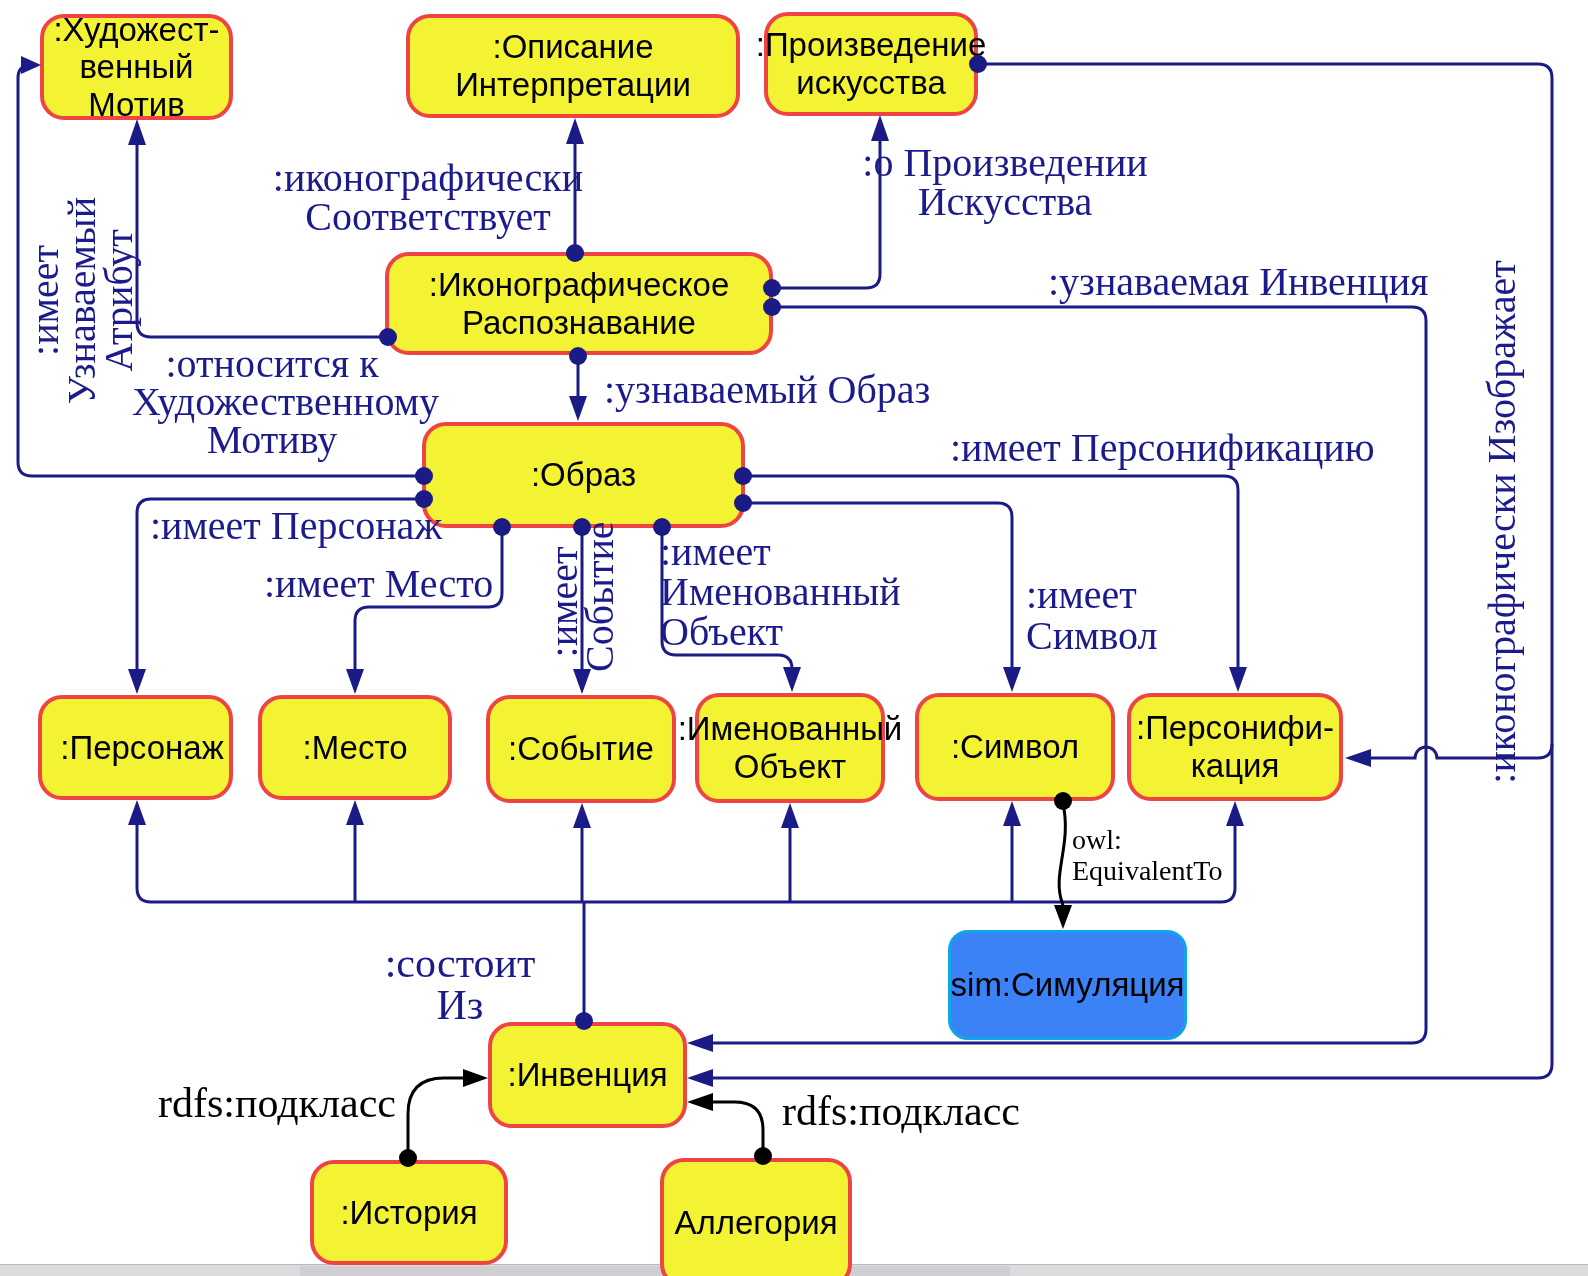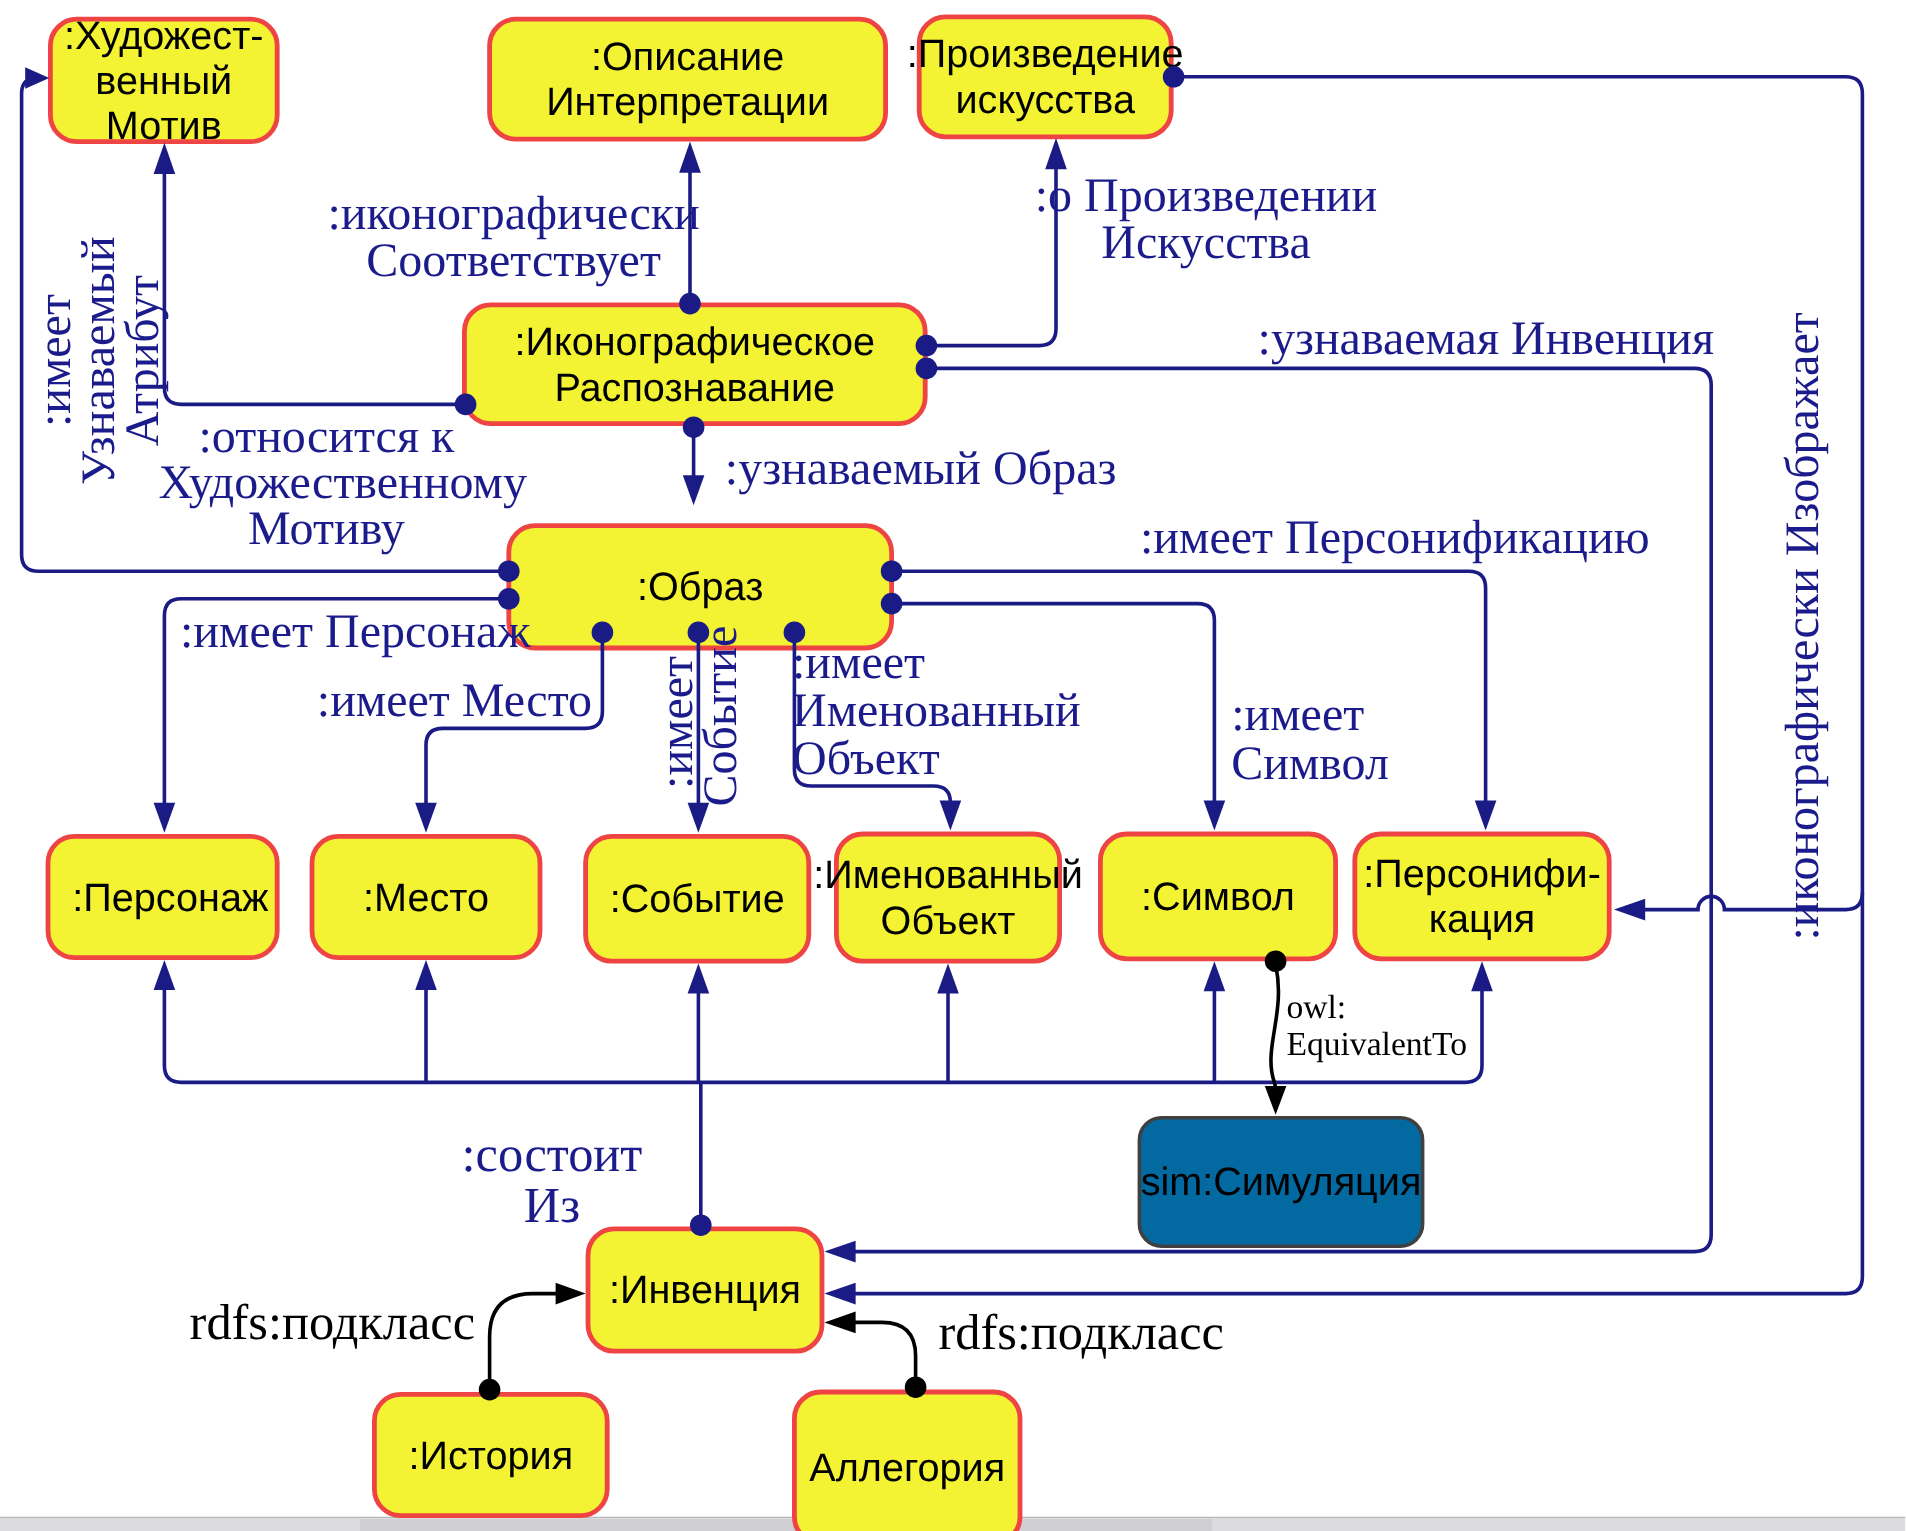--- a/index.html
+++ b/index.html
@@ -2,21 +2,21 @@
 <html><head>
 <meta charset="utf-8">
 <style>
   html,body{margin:0;padding:0;background:#ffffff;}
   #stage{position:relative;width:1588px;height:1276px;background:#ffffff;overflow:hidden;
          font-family:"Liberation Sans",sans-serif;}
   
   .node{position:absolute;box-sizing:border-box;background:#f4f333;border:4px solid #ef4444;
         border-radius:24px;display:flex;align-items:center;justify-content:center;text-align:center;
         color:#000;font-size:33px;line-height:1.14;white-space:pre-line;z-index:1;}
-  .node.purple{background:#0369a1;border:3px solid #404040;border-radius:20px;}
+  .node.purple{background:#3b82f6;border:3px solid #0ea5e9;border-radius:20px;}
   
   .elabel{position:absolute;color:#1b1b8c;font-family:"Liberation Serif",serif;font-size:40px;
           line-height:1.0;white-space:pre-line;z-index:3;}
   .elabel.center{text-align:center;}
   .elabel.black{color:#000000;}
   .vert{transform:rotate(-90deg);transform-origin:left top;text-align:center;}
   
   svg.edges{position:absolute;left:0;top:0;z-index:2;pointer-events:none;}
   .b{stroke:#1b1b85;stroke-width:3;fill:none;}
   .k{stroke:#000000;stroke-width:3;fill:none;}
@@ -39,21 +39,21 @@
 
   <div class="node" style="left:40px;top:14px;width:193px;height:106px;">:Художест-
 венный
 Мотив</div>
   <div class="node" style="left:406px;top:14px;width:334px;height:104px;">:Описание
 Интерпретации</div>
   <div class="node" style="left:764px;top:12px;width:214px;height:104px;">:Произведение
 искусства</div>
   <div class="node" style="left:385px;top:252px;width:388px;height:103px;">:Иконографическое
 Распознавание</div>
-  <div class="node" style="left:422px;top:436px;width:323px;height:106px;">:Образ</div>
+  <div class="node" style="left:422px;top:422px;width:323px;height:106px;">:Образ</div>
   <div class="node" style="left:38px;top:695px;width:195px;height:105px;padding-left:13px;">:Персонаж</div>
   <div class="node" style="left:258px;top:695px;width:194px;height:105px;">:Место</div>
   <div class="node" style="left:486px;top:695px;width:190px;height:108px;">:Событие</div>
   <div class="node" style="left:695px;top:693px;width:190px;height:110px;">:Именованный
 Объект</div>
   <div class="node" style="left:915px;top:693px;width:200px;height:108px;">:Символ</div>
   <div class="node" style="left:1127px;top:693px;width:216px;height:108px;">:Персонифи-
 кация</div>
   <div class="node purple" style="left:948px;top:930px;width:239px;height:110px;">sim:Симуляция</div>
   <div class="node" style="left:488px;top:1022px;width:199px;height:106px;">:Инвенция</div>

